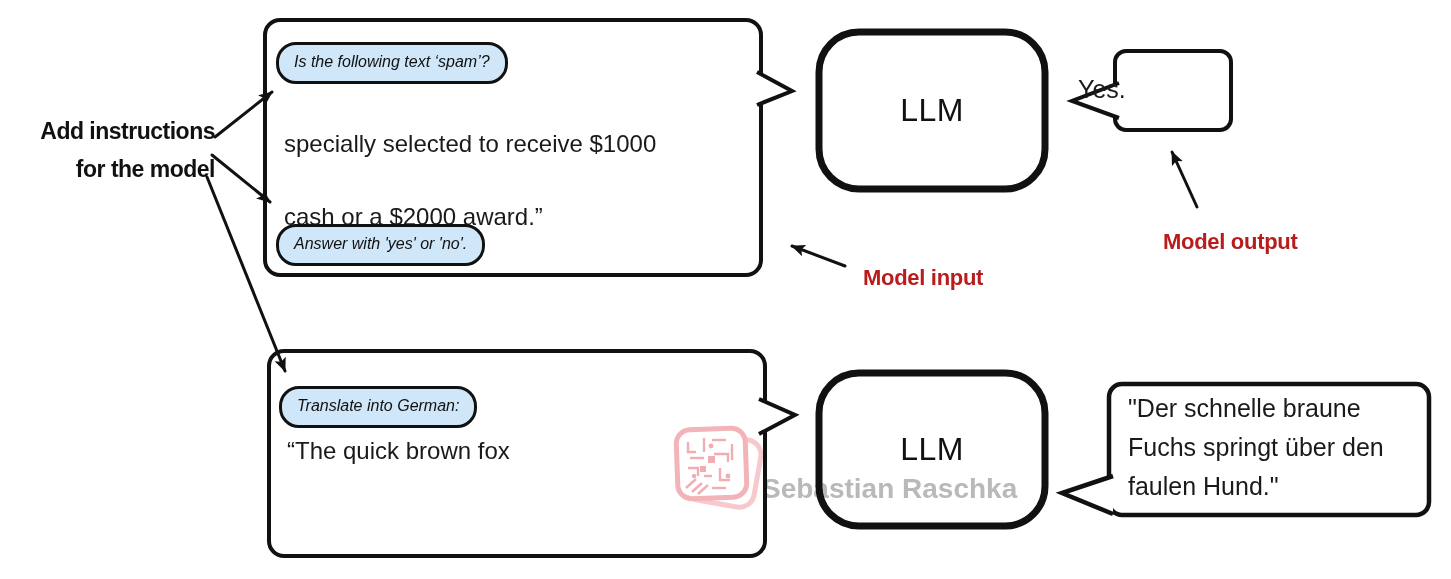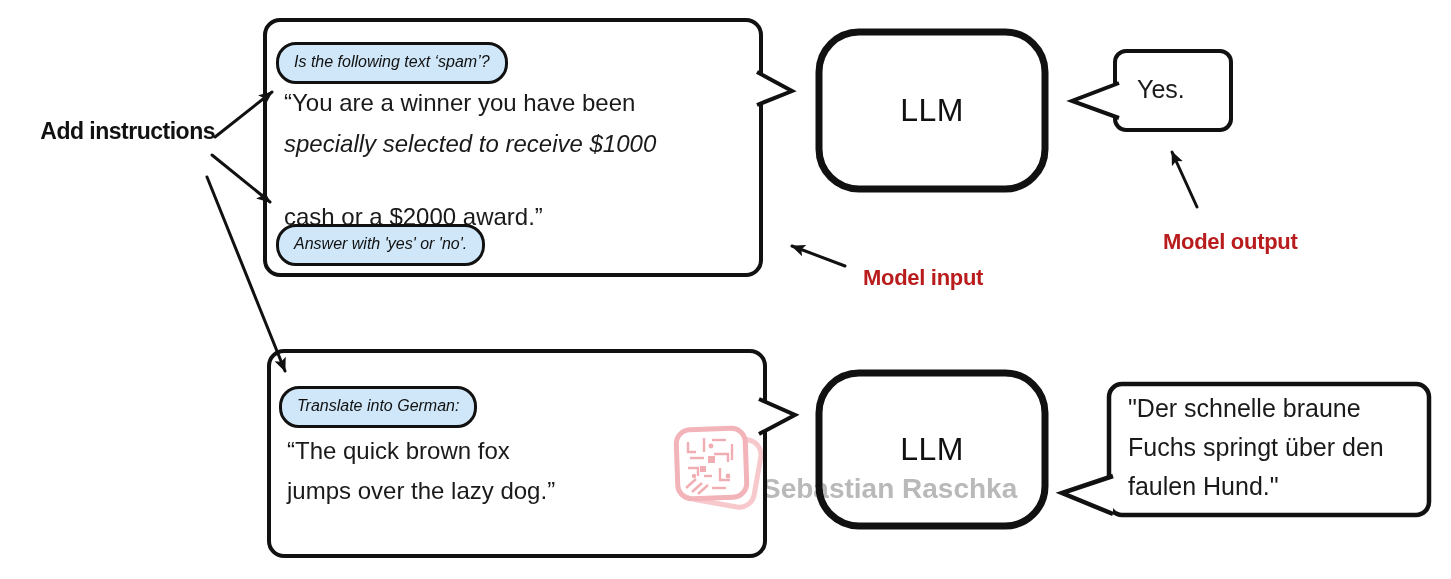--- a/index.html
+++ b/index.html
@@ -117,38 +117,37 @@
 
     <line x1="215" y1="137" x2="272" y2="92" stroke="#111" stroke-width="3" stroke-linecap="round" marker-end="url(#ah)"></line>
     <line x1="212" y1="155" x2="270" y2="202" stroke="#111" stroke-width="3" stroke-linecap="round" marker-end="url(#ah)"></line>
     <line x1="207" y1="177" x2="285" y2="371" stroke="#111" stroke-width="3" stroke-linecap="round" marker-end="url(#ah)"></line>
     <line x1="845" y1="266" x2="792" y2="246" stroke="#111" stroke-width="3" stroke-linecap="round" marker-end="url(#ah)"></line>
     <line x1="1197" y1="207" x2="1172" y2="152" stroke="#111" stroke-width="3" stroke-linecap="round" marker-end="url(#ah)"></line>
   </svg>
 
   <div class="txt side-label">
     <div>Add instructions</div>
+    <div>for the model</div>
   </div>
 
   <div class="pill" style="left:276px; top:42px;">Is the following text ‘spam’?</div>
-  <div class="txt body-line" style="left:284px; top:88px;">“You are a winner you have been</div>
-  <div class="txt body-line" style="left:284px; top:129px;font-style:italic;">specially selected to receive $1000</div>
+  <div class="txt body-line" style="left:284px; top:129px;">specially selected to receive $1000</div>
   <div class="txt body-line" style="left:284px; top:170px;margin-top:32px;">cash or a $2000 award.”</div>
   <div class="pill" style="left:276px; top:224px;">Answer with 'yes' or 'no'.</div>
 
   <div class="txt llm-label" style="left:819px; top:32px; width:226px; height:157px;">LLM</div>
 
-  <div class="txt out-line" style="left:1137px; top:74px;">Yes.</div>
+  <div class="txt out-line" style="left:1078px; top:74px;">Yes.</div>
 
   <div class="txt bold-label" style="left:863px; top:265px;">Model input</div>
   <div class="txt bold-label" style="left:1163px; top:229px;">Model output</div>
 
   <div class="pill" style="left:279px; top:386px;">Translate into German:</div>
   <div class="txt body-line" style="left:287px; top:436px;">“The quick brown fox</div>
-  <div class="txt body-line" style="left:287px; top:476px;">jumps over the lazy dog.”</div>
 
   <div class="txt llm-label" style="left:819px; top:373px; width:226px; height:153px;">LLM</div>
 
   <div class="txt out-line" style="left:1128px; top:393px;">"Der schnelle braune</div>
   <div class="txt out-line" style="left:1128px; top:432px;">Fuchs springt über den</div>
   <div class="txt out-line" style="left:1128px; top:471px;">faulen Hund."</div>
 
 </div>
 
 </body></html>

